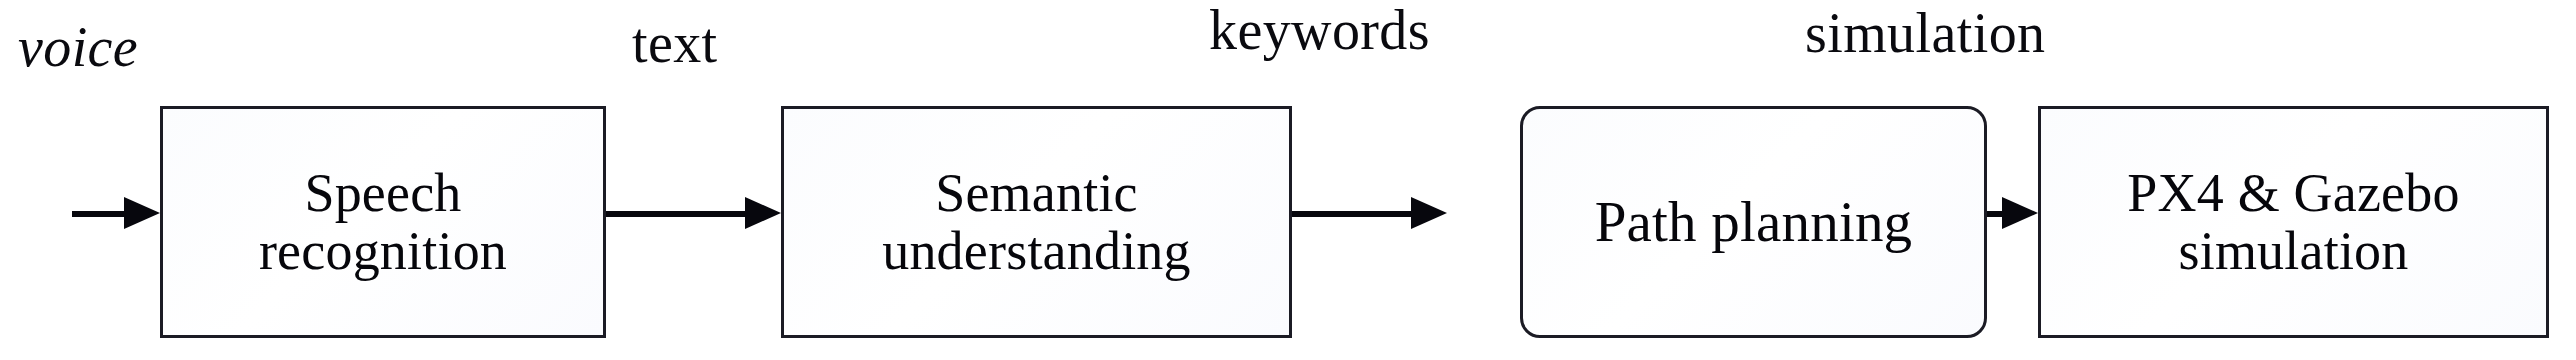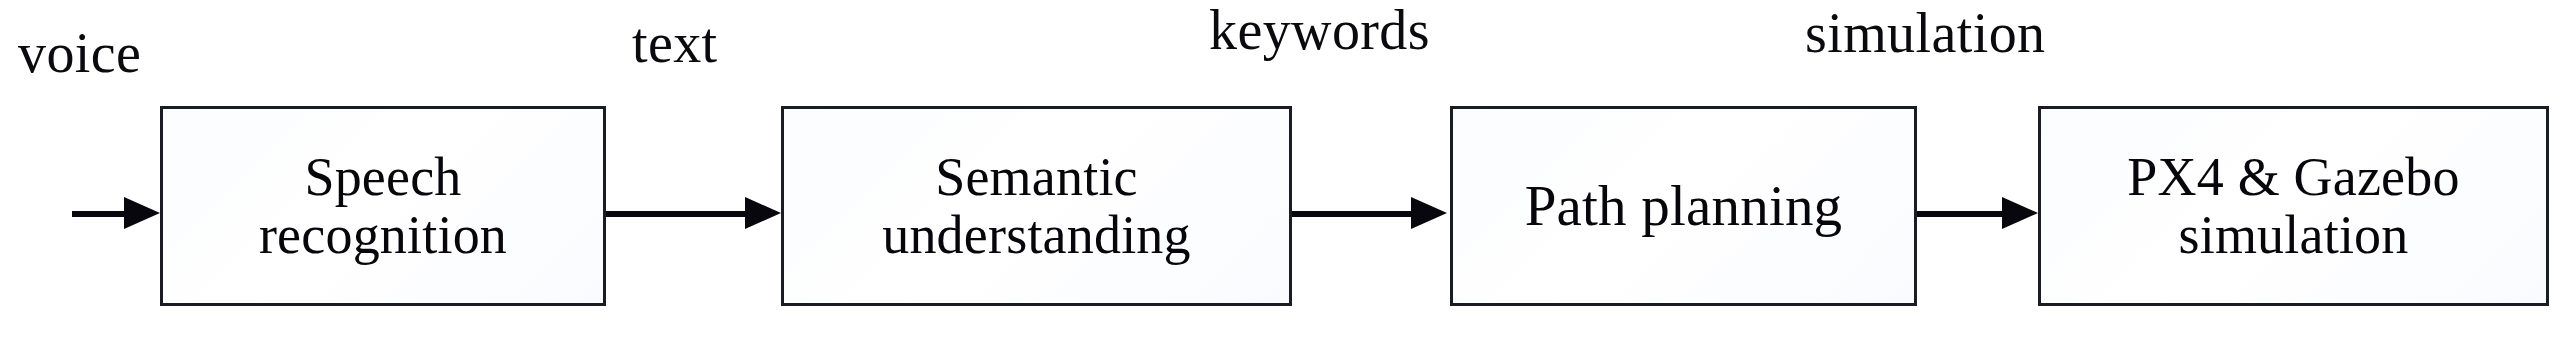--- a/index.html
+++ b/index.html
@@ -24,21 +24,21 @@
     font-size: 56px;
     line-height: 1;
     white-space: nowrap;
     letter-spacing: 0.4px;
   }
 
   
   .node {
     position: absolute;
     top: 106px;
-    height: 200px;
+    height: 232px;
     box-sizing: border-box;
     border: 3.3px solid #1b1b24;
     background:
       linear-gradient(135deg, #fbfcfe 0%, #ffffff 45%, #fafbfe 100%);
     display: flex;
     align-items: center;
     justify-content: center;
     text-align: center;
   }
   .node-label {
@@ -77,21 +77,21 @@
     border-top: 16.4px solid transparent;
     border-bottom: 16.4px solid transparent;
     border-left: 36px solid #07070d;
   }
 </style>
 </head>
 <body>
 
 <div id="canvas">
 
-  <div class="edge-label" style="left:18px; top:25px;">voice</div>
+  <div class="edge-label" style="left:18px; top:19px;font-style:italic;">voice</div>
 
   <div class="edge-label" style="left:632px; top:14.7px;">text</div>
 
   <div class="edge-label" style="left:1209px; top:1.6px;">keywords</div>
 
   <div class="edge-label" style="left:1805px; top:4.9px;">simulation</div>
 
   <div class="arrow" style="left:72px; width:88px;">
     <div class="shaft" style="width:52px;"></div>
     <div class="head" style="left:52px;"></div>
@@ -115,21 +115,21 @@
   <div class="node" style="left:160px; width:446px;">
     <span class="node-label">Speech
 recognition</span>
   </div>
 
   <div class="node" style="left:781px; width:511px;">
     <span class="node-label">Semantic
 understanding</span>
   </div>
 
-  <div class="node oneline" style="left:1450px; width:467px;">
+  <div class="node oneline" style="left:1520px; width:467px;border-radius:20px;">
     <span class="node-label">Path planning</span>
   </div>
 
   <div class="node" style="left:2038px; width:511px;text-align:center;">
     <span class="node-label">PX4 &amp; Gazebo
 simulation</span>
   </div>
 
 </div>
 

